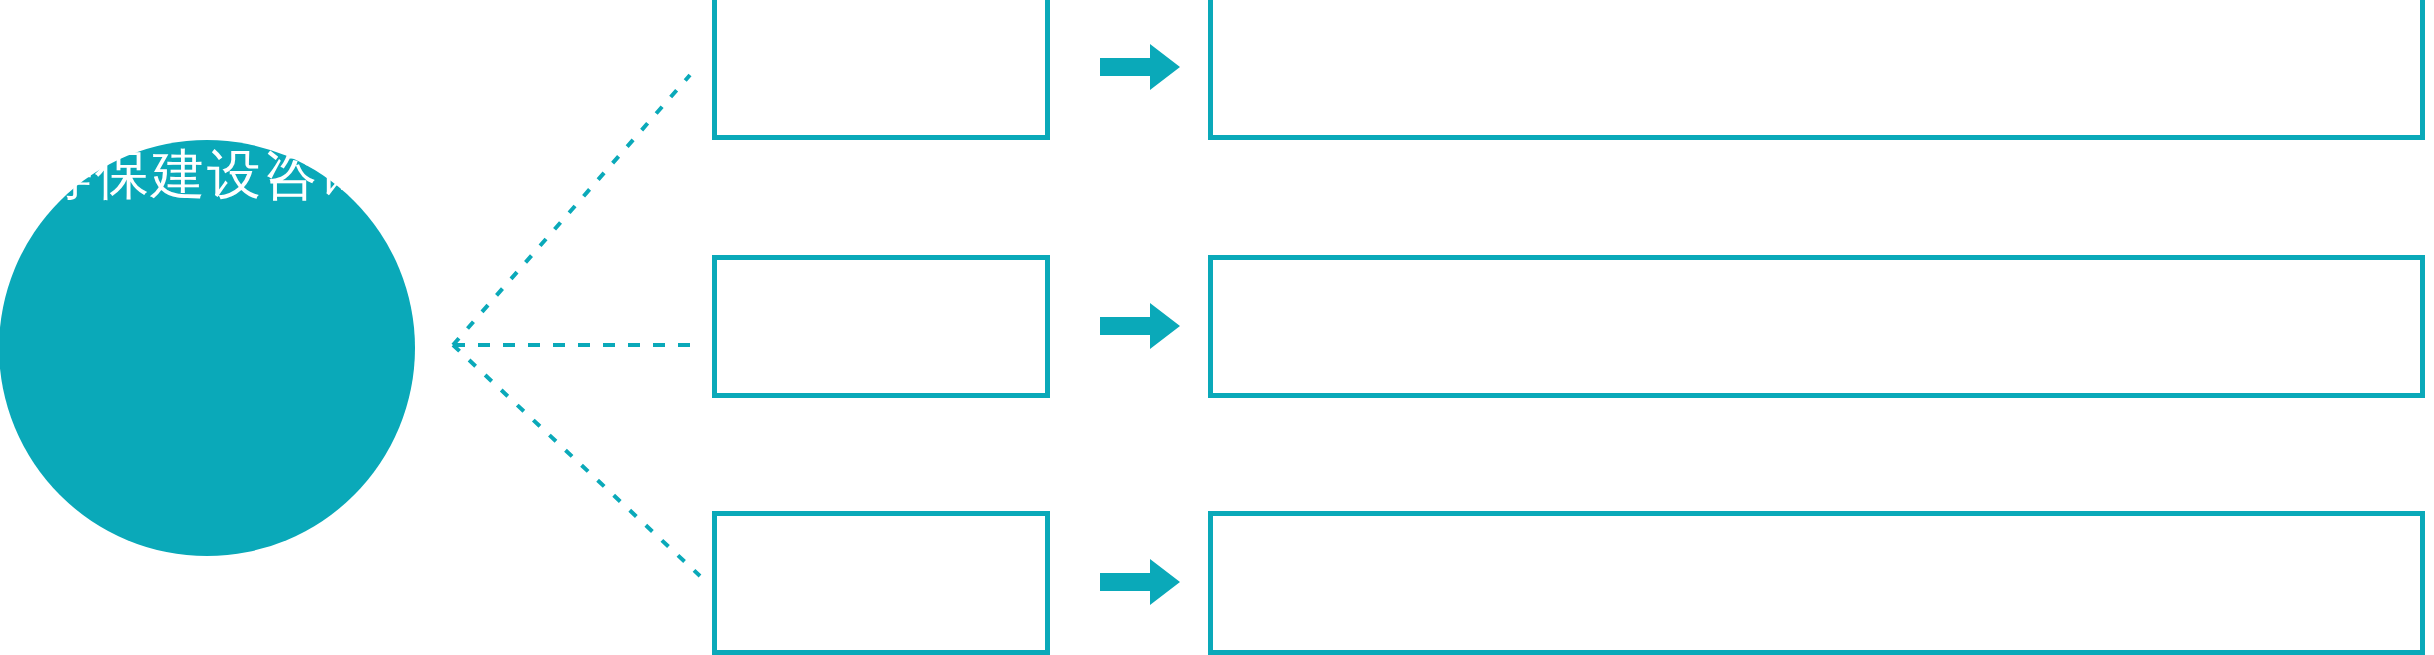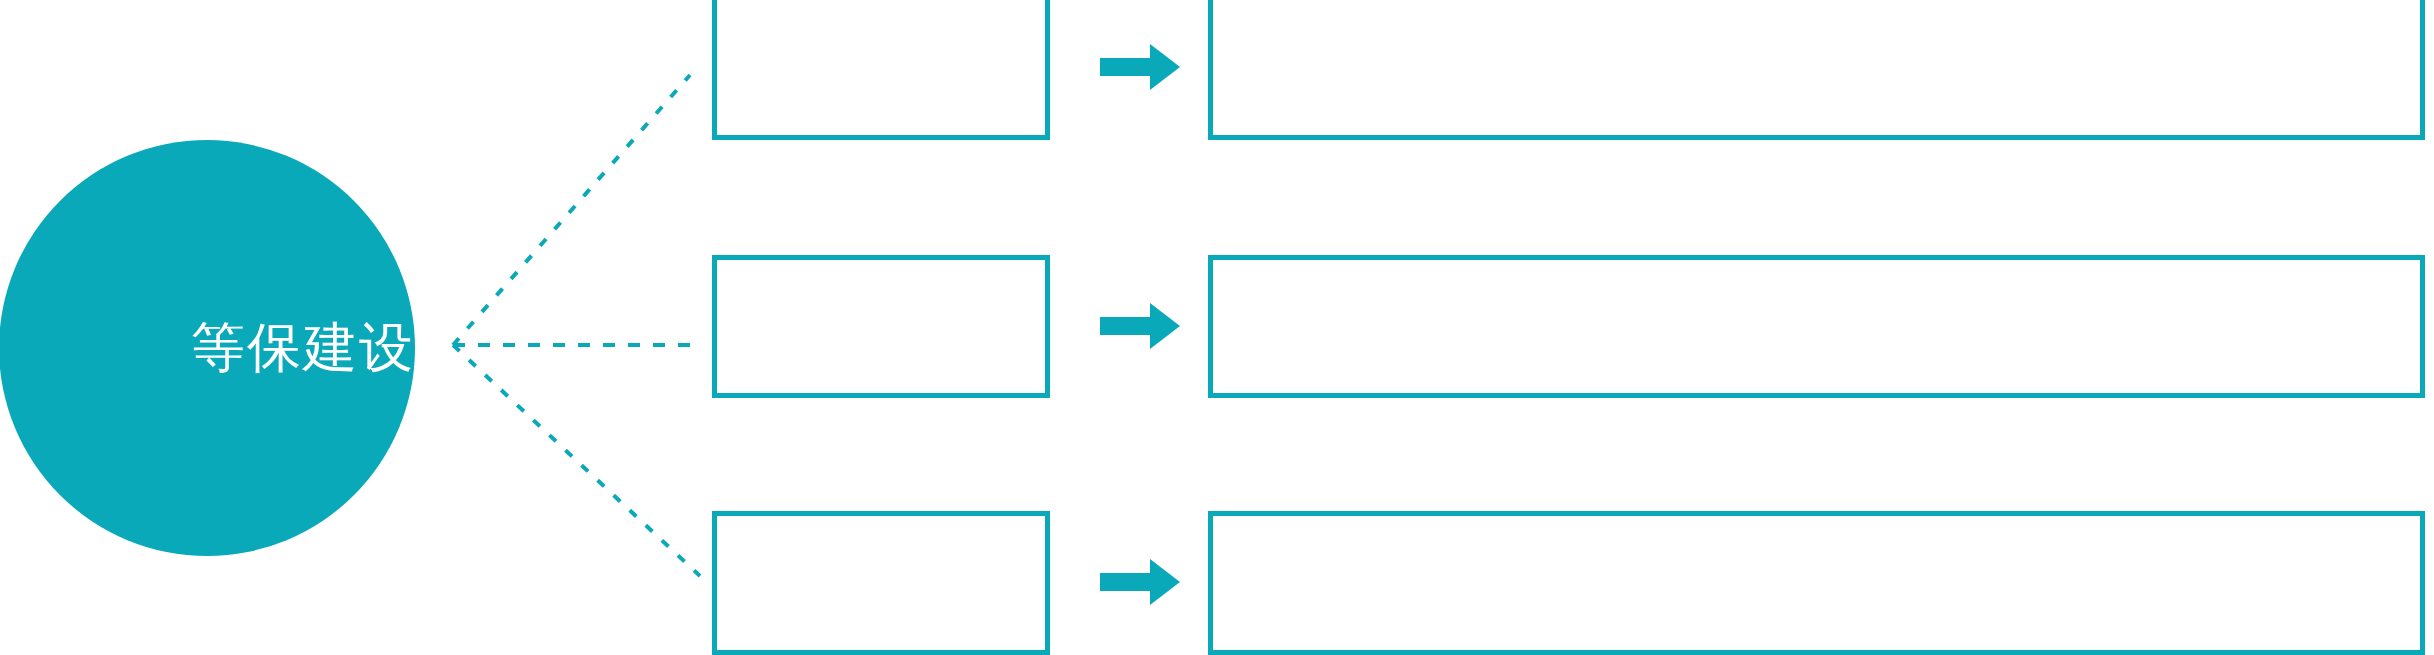--- a/index.html
+++ b/index.html
@@ -23,22 +23,22 @@
   
   #hub-circle {
     position: absolute;
     left: -1px;
     top: 140px;
     width: 416px;
     height: 416px;
     border-radius: 50%;
     background: #0aa9b9;
     display: flex;
-    flex-direction: column;
-    align-items: flex-end;
+    flex-direction: row;
+    align-items: flex-start;
     justify-content: center;
     box-sizing: border-box;
   }
   #hub-circle .hub-line {
     color: #ffffff;
     font-size: 54px;
     line-height: 1.28;
     letter-spacing: 2px;
     text-align: center;
     white-space: nowrap;
@@ -118,20 +118,21 @@
   #row-3 .large-box { top: 0px;  height: 144px; }
   #row-3 .arrow     { top: 48px; }
 </style>
 </head>
 <body>
 
 <div id="canvas">
 
   <div id="hub-circle">
     <div class="hub-line">等保建设</div>
+    <div class="hub-line">咨询</div>
   </div>
 
   <svg id="connector-layer" viewBox="0 0 2434 655" preserveAspectRatio="none" xmlns="http://www.w3.org/2000/svg">
     <line x1="453" y1="345" x2="690" y2="75" stroke="#0aa9b9" stroke-width="4" stroke-dasharray="9 13" stroke-linecap="butt"></line>
     <line x1="453" y1="345" x2="700" y2="345" stroke="#0aa9b9" stroke-width="4" stroke-dasharray="12 13" stroke-linecap="butt"></line>
     <line x1="453" y1="345" x2="700" y2="576" stroke="#0aa9b9" stroke-width="4" stroke-dasharray="9 13" stroke-linecap="butt"></line>
   </svg>
 
   <div class="row" id="row-1">
     <div class="small-box">

